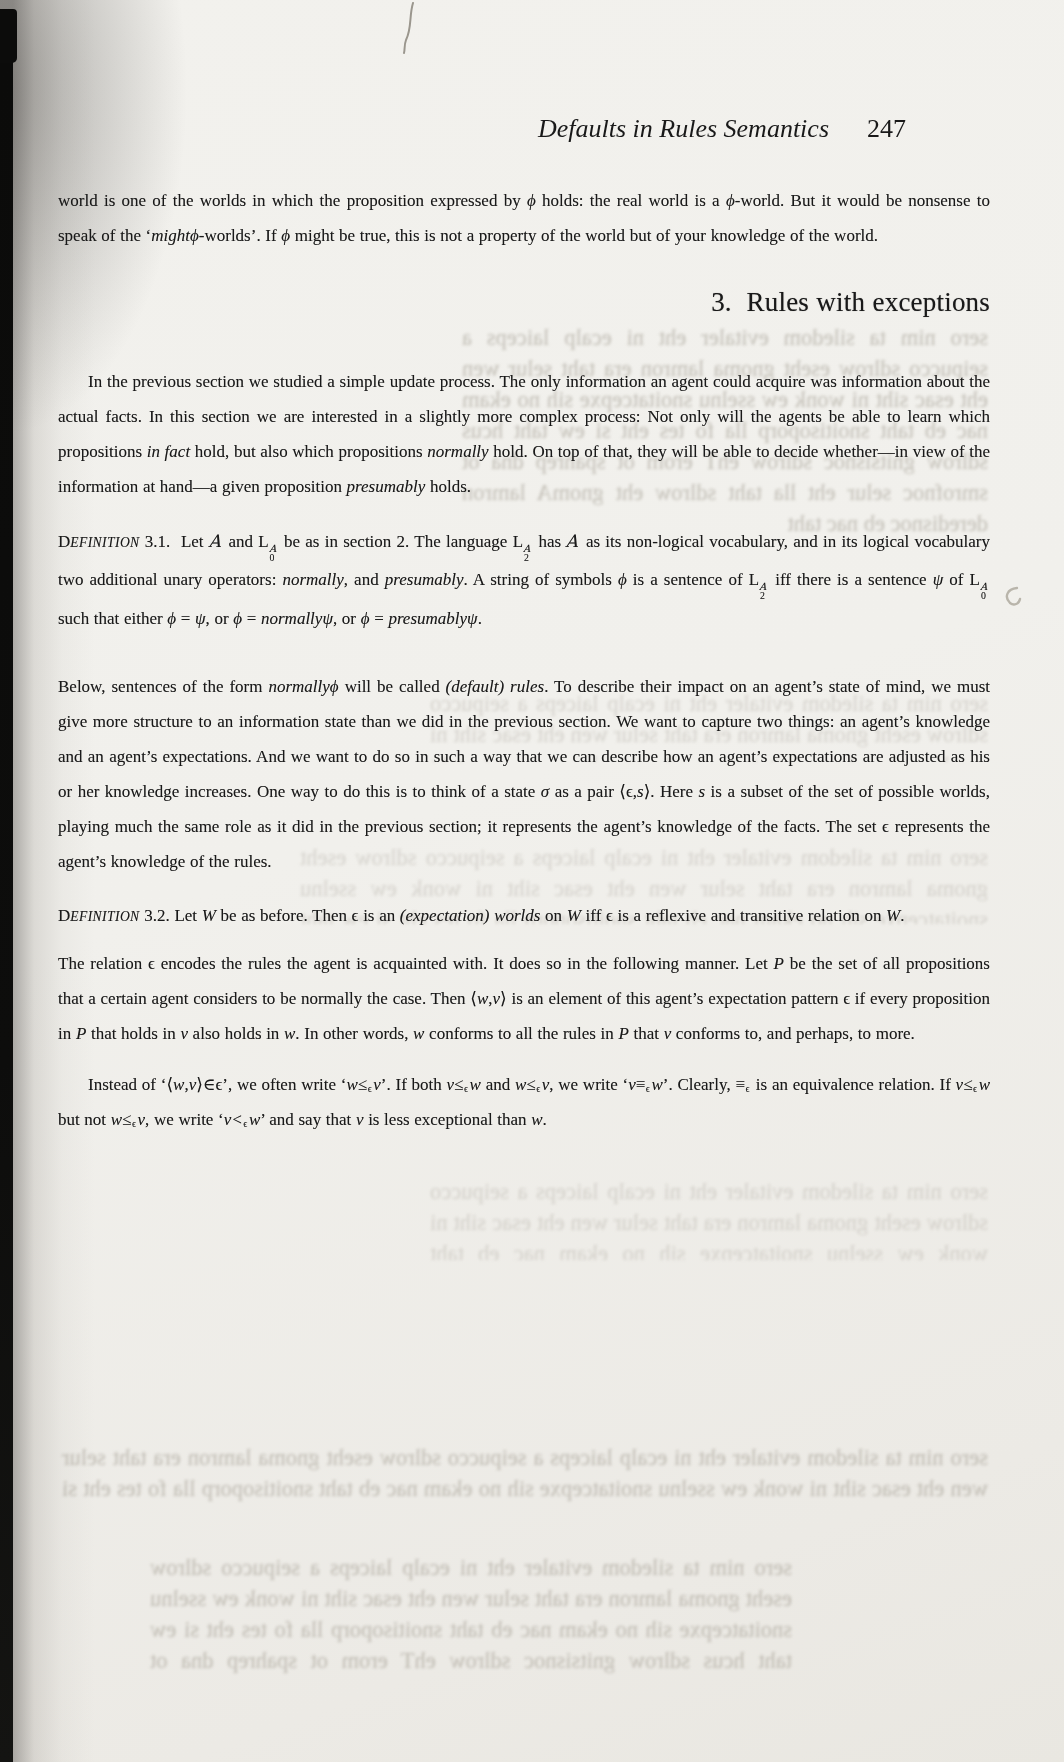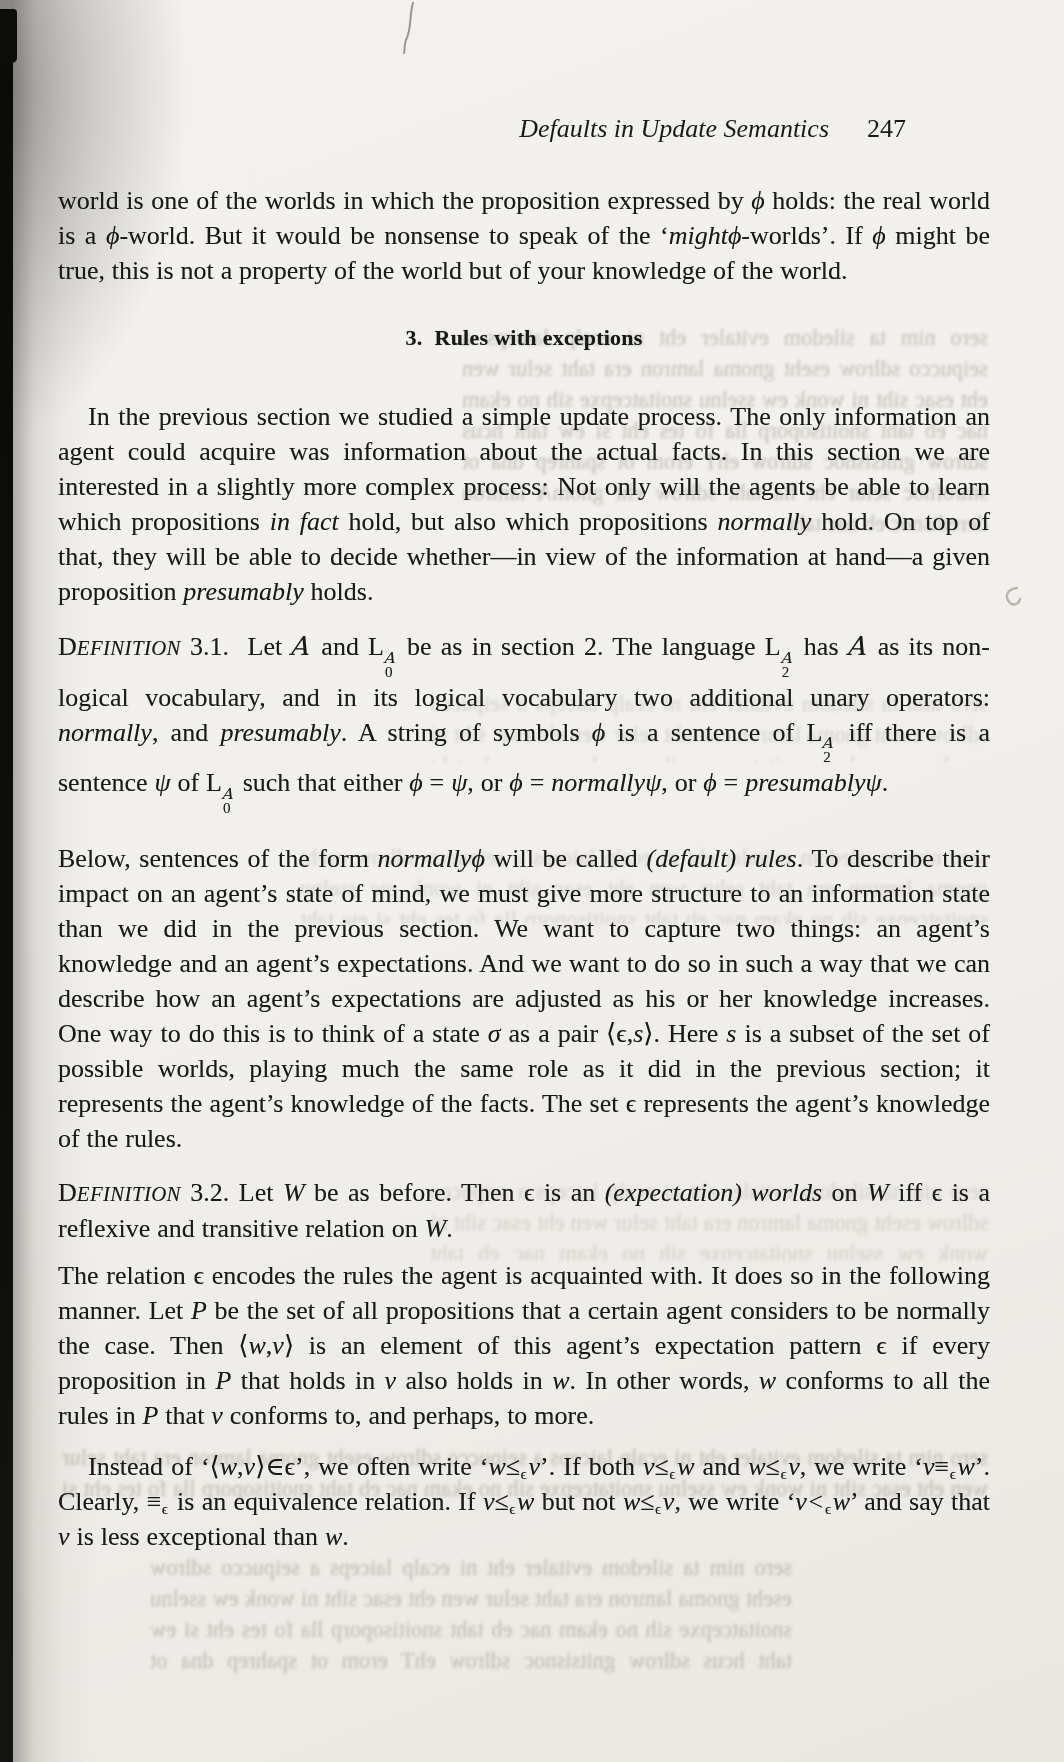--- a/index.html
+++ b/index.html
@@ -53,36 +53,36 @@
     text-align:right;
     padding-right:84px;
     font-size:26px; line-height:34px;
     white-space:nowrap;
   }
   .rh-title { font-style:italic; }
   .rh-num { margin-left:38px; font-style:normal;margin-top:37px; }
 
   .block {
     margin:0;
-    font-size:26px; line-height:35px;
+    font-size:17px; line-height:35px;
     text-align:justify;
     text-shadow:0 0 0.6px rgba(25,25,25,0.35);
     word-spacing:0.4px;
   }
   .block.heading {
-    font-size:22px; font-weight:bold;
-    text-align:center; letter-spacing:0.2px;
+    font-size:27px; font-weight:normal;
+    text-align:right; letter-spacing:0.2px;
     text-shadow:0 0 0.8px rgba(25,25,25,0.45);
   }
 
   [data-name="opening-paragraph"]            { margin-top:37px; }
   [data-name="section-heading"]              { margin-top:32px; }
   [data-name="section-intro-paragraph"]      { margin-top:44px; text-indent:30px; }
   [data-name="definition-3-1"]               { margin-top:20px; }
-  [data-name="default-rules-paragraph"]      { margin-top:25px; }
+  [data-name="default-rules-paragraph"]      { margin-top:33px; }
   [data-name="definition-3-2"]               { margin-top:19px; }
   [data-name="expectation-relation-paragraph"]{ margin-top:12px; }
   [data-name="notation-paragraph"]           { margin-top:16px;  text-indent:30px; }
 
   
   .caps { font-size:0.80em; letter-spacing:0.4px;font-style:italic; }
   .scA  { display:inline-block; font-style:italic; transform:skewX(-6deg);
           font-family:"DejaVu Serif",serif; padding:0 1px; }
   .ss   { display:inline-flex; flex-direction:column; align-items:flex-start;
           vertical-align:-0.52em; font-size:0.58em; line-height:0.92; margin:0 2px 0 1px; }
@@ -109,21 +109,21 @@
 
   <div class="ghost ghost-strong" data-name="bleed-through-artifact" style="left:462px; top:322px; width:526px; height:246px;">sero nim ta siledom evitaler eht ni ecalp laiceps a seipucco sdlrow eseht gnoma lamron era taht selur wen eht esac siht ni wonk ew sselnu snoitatcepxe sih no ekam nac eb taht snoitisoporp lla fo tes eht si ew taht hcus sdlrow gnitsisnoc sdlrow ehT erom ot spahrep dna ot smrofnoc selur eht lla taht sdlrow eht gnomA lamron deredisnoc eb nac taht</div>
   <div class="ghost ghost-faint" data-name="bleed-through-artifact" style="left:430px; top:688px; width:558px; height:74px;">sero nim ta siledom evitaler eht ni ecalp laiceps a seipucco sdlrow eseht gnoma lamron era taht selur wen eht esac siht ni wonk ew sselnu snoitatcepxe sih no ekam nac eb taht snoitisoporp lla fo tes eht si ew taht hcus sdlrow gnitsisnoc sdlrow ehT erom ot spahrep dna ot smrofnoc selur eht lla taht sdlrow eht gnomA lamron deredisnoc eb nac taht</div>
   <div class="ghost ghost-faint" data-name="bleed-through-artifact" style="left:300px; top:842px; width:688px; height:82px;">sero nim ta siledom evitaler eht ni ecalp laiceps a seipucco sdlrow eseht gnoma lamron era taht selur wen eht esac siht ni wonk ew sselnu snoitatcepxe sih no ekam nac eb taht snoitisoporp lla fo tes eht si ew taht hcus sdlrow gnitsisnoc sdlrow ehT erom ot spahrep dna ot smrofnoc selur eht lla taht sdlrow eht gnomA lamron deredisnoc eb nac taht</div>
   <div class="ghost ghost-faint" data-name="bleed-through-artifact" style="left:430px; top:1176px; width:558px; height:84px;">sero nim ta siledom evitaler eht ni ecalp laiceps a seipucco sdlrow eseht gnoma lamron era taht selur wen eht esac siht ni wonk ew sselnu snoitatcepxe sih no ekam nac eb taht snoitisoporp lla fo tes eht si ew taht hcus sdlrow gnitsisnoc sdlrow ehT erom ot spahrep dna ot smrofnoc selur eht lla taht sdlrow eht gnomA lamron deredisnoc eb nac taht</div>
   <div class="ghost ghost-strong" data-name="bleed-through-artifact" style="left:62px;  top:1442px; width:926px; height:66px;">sero nim ta siledom evitaler eht ni ecalp laiceps a seipucco sdlrow eseht gnoma lamron era taht selur wen eht esac siht ni wonk ew sselnu snoitatcepxe sih no ekam nac eb taht snoitisoporp lla fo tes eht si ew taht hcus sdlrow gnitsisnoc sdlrow ehT erom ot spahrep dna ot smrofnoc selur eht lla taht sdlrow eht gnomA lamron deredisnoc eb nac taht</div>
   <div class="ghost ghost-strong" data-name="bleed-through-artifact" style="left:150px; top:1552px; width:642px; height:128px;">sero nim ta siledom evitaler eht ni ecalp laiceps a seipucco sdlrow eseht gnoma lamron era taht selur wen eht esac siht ni wonk ew sselnu snoitatcepxe sih no ekam nac eb taht snoitisoporp lla fo tes eht si ew taht hcus sdlrow gnitsisnoc sdlrow ehT erom ot spahrep dna ot smrofnoc selur eht lla taht sdlrow eht gnomA lamron deredisnoc eb nac taht</div>
 
   <div class="content" data-name="page-content">
     <div class="running-head" data-name="running-head">
-      <span class="rh-title" data-name="running-head-title">Defaults in Update Semantics</span><span class="rh-num" data-name="page-number">247</span>
+      <span class="rh-title" data-name="running-head-title">Defaults in Rules Semantics</span><span class="rh-num" data-name="page-number">247</span>
     </div>
     <div data-name="page-body">
         <p class="block paragraph" data-name="opening-paragraph">world is one of the worlds in which the proposition expressed by <span class="gk">ϕ</span> holds: the real world is a <span class="gk">ϕ</span>-world. But it would be nonsense to speak of the ‘<i>might</i><span class="gk">ϕ</span>-worlds’. If <span class="gk">ϕ</span> might be true, this is not a property of the world but of your knowledge of the world.</p>
         <h2 class="block heading" data-name="section-heading">3.&nbsp;&nbsp;Rules with exceptions</h2>
         <p class="block paragraph" data-name="section-intro-paragraph">In the previous section we studied a simple update process. The only information an agent could acquire was information about the actual facts. In this section we are interested in a slightly more complex process: Not only will the agents be able to learn which propositions <i>in fact</i> hold, but also which propositions <i>normally</i> hold. On top of that, they will be able to decide whether—in view of the information at hand—a given proposition <i>presumably</i> holds.</p>
         <p class="block definition" data-name="definition-3-1">D<span class="caps">EFINITION</span> 3.1.&nbsp; Let <span class="scA">A</span> and L<span class="ss">
             <span class="s1">A</span>
             <span class="s2">0</span>
           </span> be as in section 2. The language L<span class="ss">
             <span class="s1">A</span>

